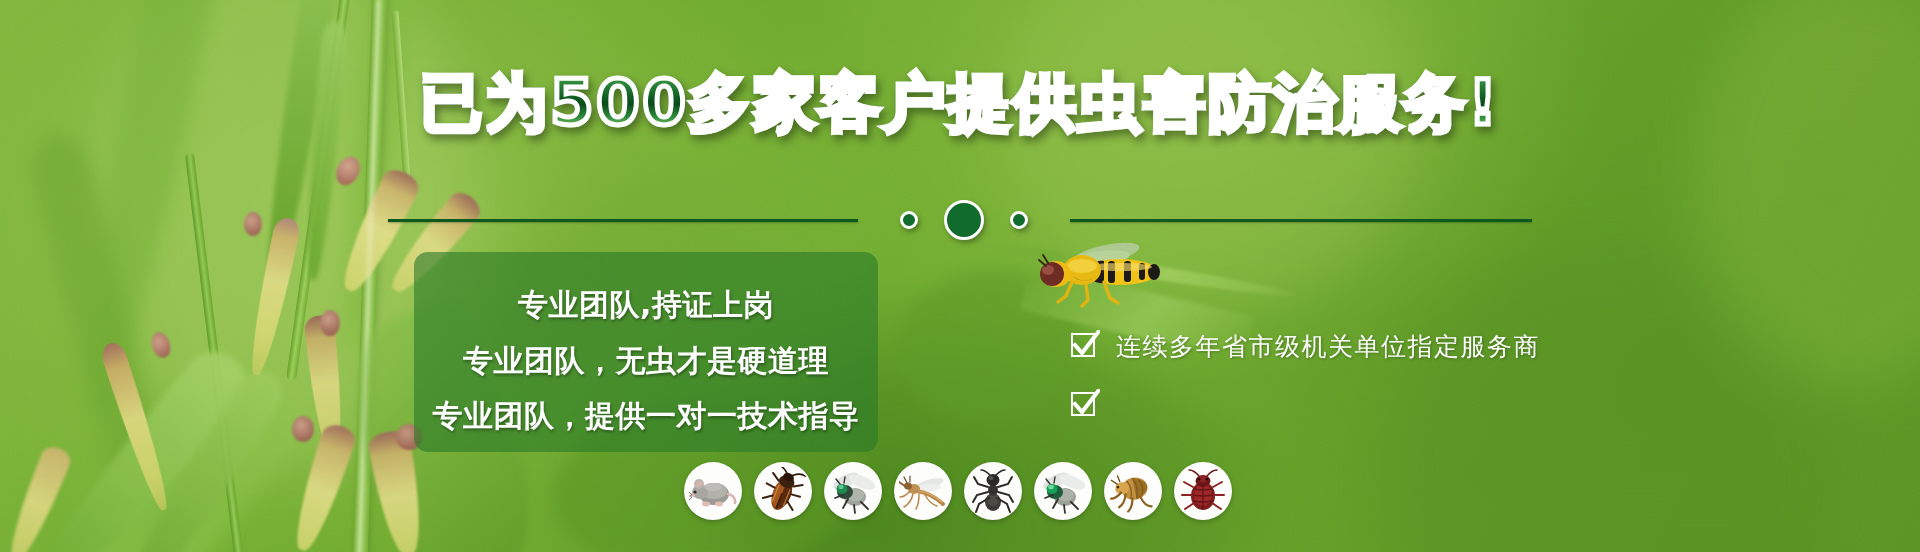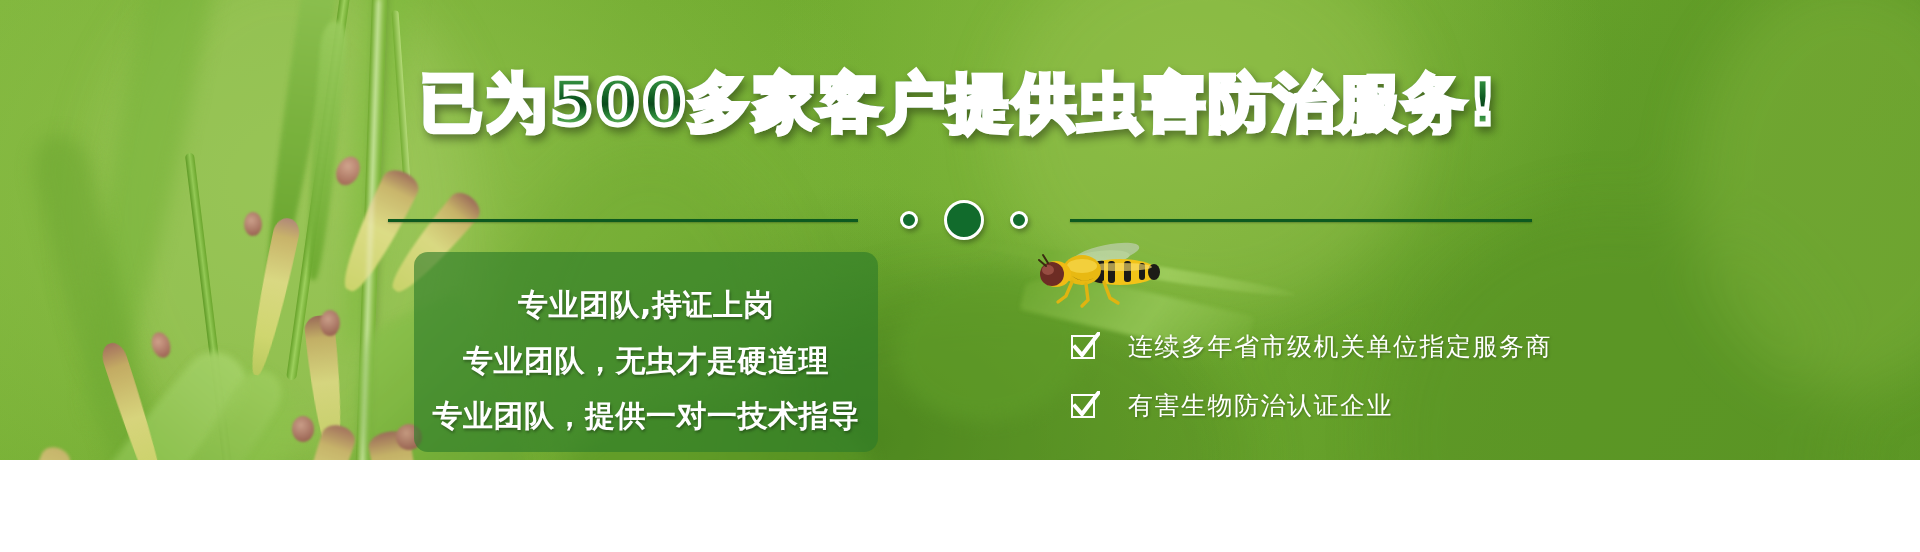--- a/index.html
+++ b/index.html
@@ -4,21 +4,21 @@
 <style>
   * { box-sizing: border-box; margin: 0; padding: 0; }
   html, body {
     width: 1920px; height: 552px;
     overflow: hidden;
     font-family: "Liberation Sans", sans-serif;
   }
 
   #banner {
     position: relative;
-    width: 1920px; height: 460px;
+    width: 1920px; height: 552px;
     overflow: hidden;
     background: #3b82f6;
   }
 
   
   .bg-base {
     position: absolute; inset: 0;
     background:
       radial-gradient(ellipse 900px 600px at 18% 40%, #8fbf4a 0%, rgba(143,191,74,0) 62%),
       radial-gradient(ellipse 700px 500px at 62% 15%, #86b93f 0%, rgba(134,185,63,0) 60%),
@@ -147,21 +147,21 @@
 
   
   .bullets {
     position: absolute;
     left: 1070px;
     top: 330px;
     display: flex;
     flex-direction: column;
     gap: 26px;
   }
-  .bullet { display: flex; align-items: center; gap: 28px; }
+  .bullet { display: flex; gap: 16px; }
   .check-icon { width: 30px; height: 30px; flex: 0 0 30px; }
   .bullet-text {
     color: #ffffff;
     font-family: "DejaVu Sans", "Liberation Sans", sans-serif;
     font-size: 25px;
     font-weight: 400;
     letter-spacing: 1.5px;
     white-space: nowrap;
     text-shadow: 1px 1px 3px rgba(0,0,0,.3);
   }
@@ -321,21 +321,20 @@
       <span class="bullet-text">连续多年省市级机关单位指定服务商</span>
     </div>
 
     <div class="bullet">
       <span class="check-icon">
         <svg viewBox="0 0 30 30" xmlns="http://www.w3.org/2000/svg">
           <rect x="2" y="4" width="22" height="22" fill="none" stroke="#ffffff" stroke-width="2"></rect>
           <path d="M5 15 L12 23 L29 1" fill="none" stroke="#ffffff" stroke-width="4" stroke-linecap="square"></path>
         </svg>
       </span>
-      <span class="bullet-text">有害生物防治认证企业</span>
     </div>
 
   </div>
 
   <div class="pest-row">
 
     <div class="pest-circle">
       <span>
         <svg viewBox="0 0 48 48" xmlns="http://www.w3.org/2000/svg">
           <ellipse cx="25" cy="27" rx="15" ry="11" fill="#9b9994"></ellipse>

